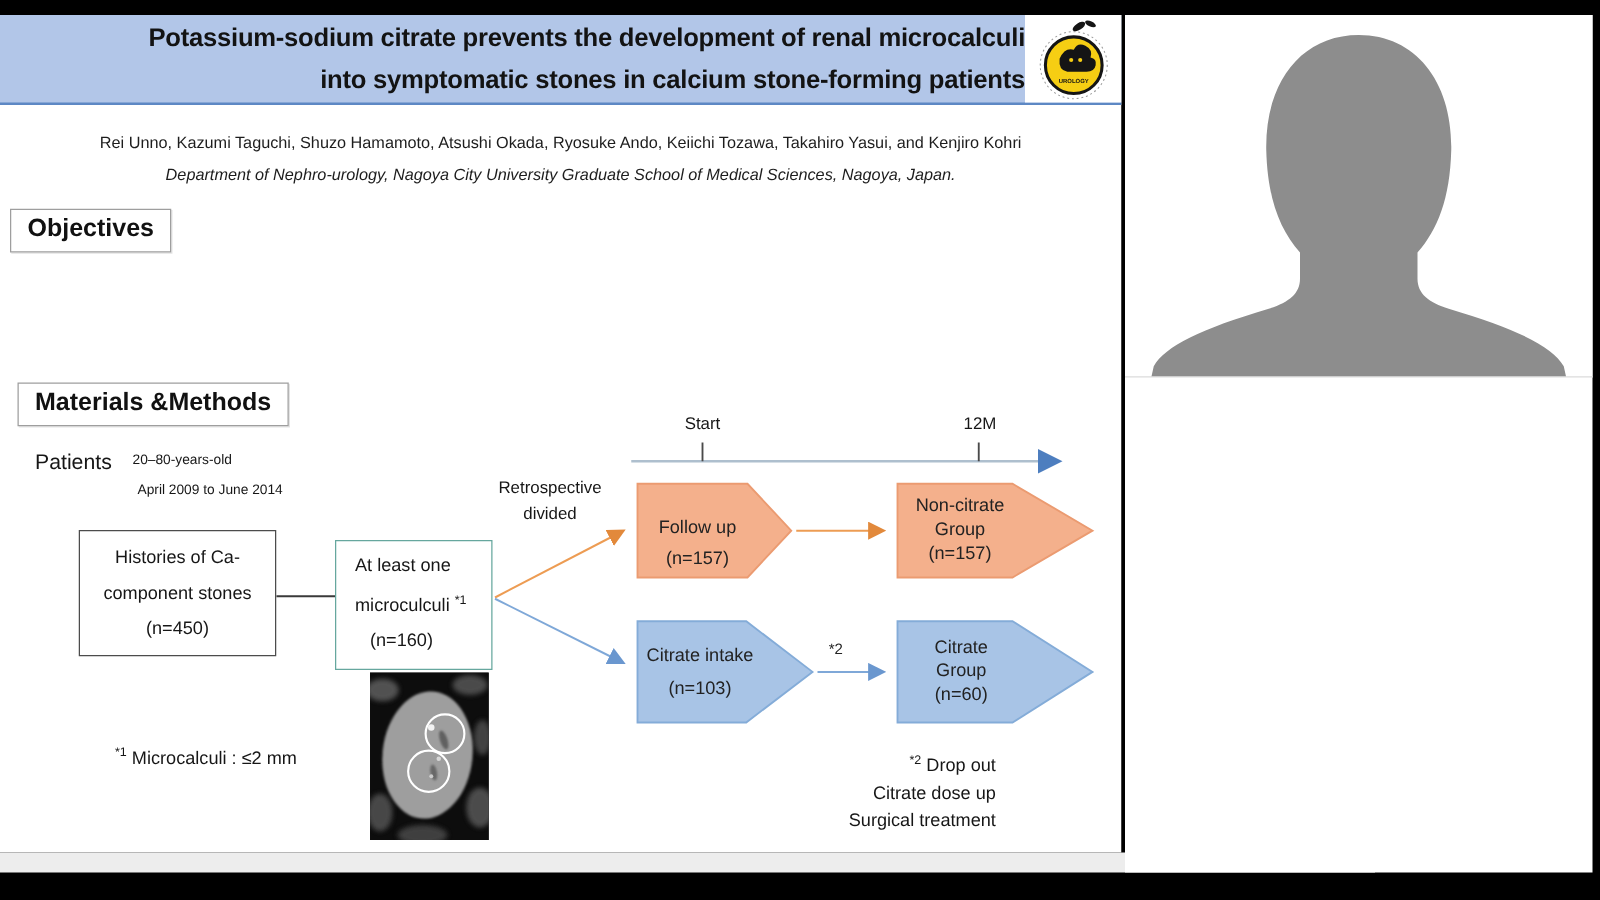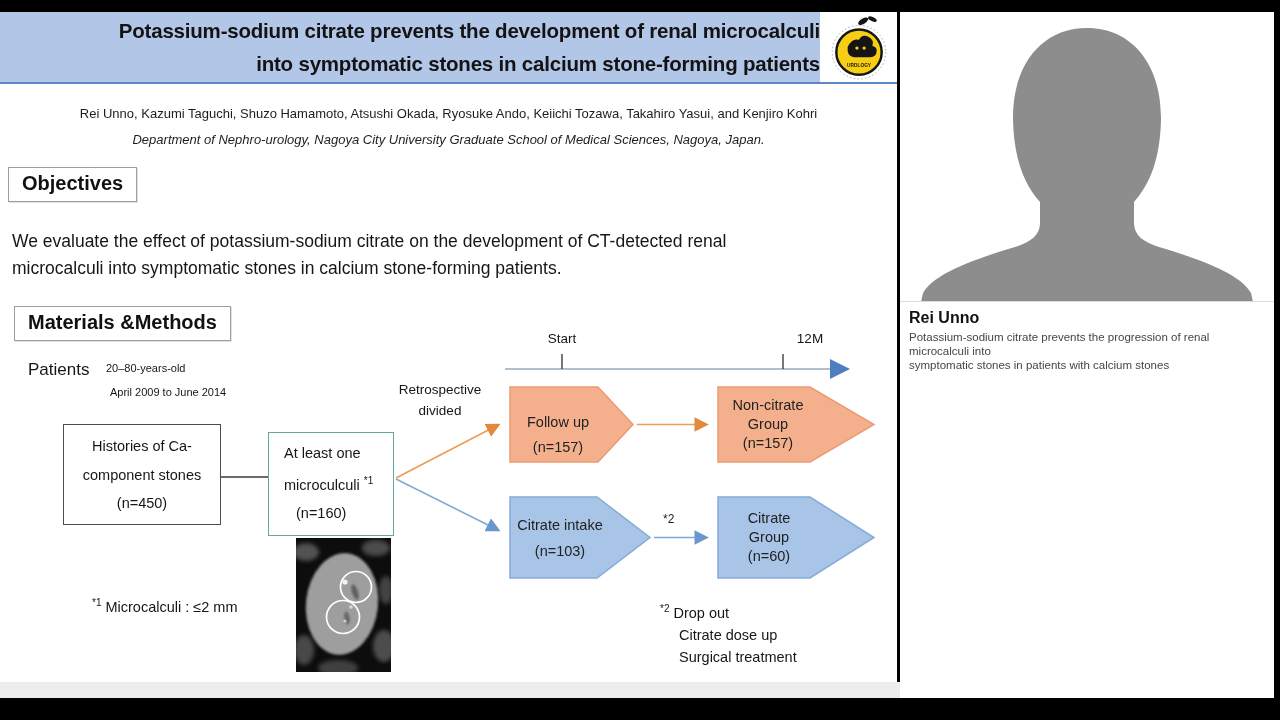--- a/index.html
+++ b/index.html
@@ -33,21 +33,21 @@
 
   .patients-label { position:absolute; left:28px; top:348px; font-size:17px; color:#161616; }
   .patients-age   { position:absolute; left:106px; top:350px; font-size:11px; color:#161616; }
   .patients-period{ position:absolute; left:110px; top:374px; font-size:11px; color:#161616; }
 
   .retrospective { position:absolute; left:383px; top:367px; width:114px; text-align:center;
                    font-size:13.5px; line-height:21px; color:#161616; }
   .retrospective span { display:block; }
 
   .tl-label { position:absolute; width:60px; text-align:center; font-size:13.5px; color:#161616; top:319px; }
-  .tl-start { left:532px; } .tl-12m { left:780px; }
+  .tl-start { left:532px; } .tl-12m { left:754px; }
 
   .diagram-svg { position:absolute; left:0; top:0; width:897px; height:670px; }
 
   .flow-box { position:absolute; background:#fff; color:#161616; font-size:14.5px; }
   .histories-box { left:63px; top:412px; width:158px; height:101px; border:1.5px solid #4c4c4c;
                    display:flex; flex-direction:column; justify-content:space-evenly;
                    text-align:center; }
   .micro-box { left:268px; top:420px; width:126px; height:104px; border:1.5px solid #66a79e;
                padding:6px 0 0 15px; line-height:28px; }
   .micro-box .nline { margin-left:12px; }
@@ -58,21 +58,21 @@
   .pt-followup { left:510px; top:375px; width:96px; height:94px; gap:9px; }
   .pt-noncitrate { left:718px; top:375px; width:100px; height:75px; line-height:19px; }
   .pt-intake { left:510px; top:485px; width:100px; height:81px; gap:10px; }
   .pt-group { left:718px; top:485px; width:102px; height:81px; line-height:19px; }
 
   .star2 { position:absolute; left:663px; top:500px; font-size:12px; color:#222; }
 
   .ct-image { position:absolute; left:296px; top:526px; width:95px; height:134px; background:#0d0d0d; }
 
   .footnote1 { position:absolute; left:92px; top:585px; font-size:14.5px; color:#161616; }
-  .footnote2 { position:absolute; left:660px; top:586px; font-size:14.5px; line-height:22px; color:#161616; }
+  .footnote2 { position:absolute; left:660px; top:586px; font-size:14.5px; line-height:22px; color:#161616;text-align:right; }
   .footnote2 .ind { margin-left:19px; }
   .footnote2 div { white-space:nowrap; }
 
   .floor-strip { position:absolute; left:0; top:682px; width:1100px; height:16px; background:#ededed; }
 
   
   .panel { position:absolute; left:900px; top:12px; width:374px; height:686px; background:#fff; }
   .avatar-area { position:absolute; left:0; top:0; width:374px; height:290px; background:#fff;
                  border-bottom:1px solid #dcdcdc; overflow:hidden; }
   .panel-info { position:absolute; left:0; top:291px; width:374px; padding:6px 9px; }
@@ -103,24 +103,20 @@
           <circle cx="33" cy="33" r="1.6" fill="#f6ce13"></circle>
           <text x="28" y="51" font-size="4.6" font-weight="bold" text-anchor="middle" fill="#151515">UROLOGY</text>
         </svg>
       </div>
     </div>
 
     <div class="authors">Rei Unno, Kazumi Taguchi, Shuzo Hamamoto, Atsushi Okada, Ryosuke Ando, Keiichi Tozawa, Takahiro Yasui, and Kenjiro Kohri</div>
     <div class="affiliation">Department of Nephro-urology, Nagoya City University Graduate School of Medical Sciences, Nagoya, Japan.</div>
 
     <div class="sec-box objectives-box">Objectives</div>
-    <div class="objectives-body">
-      <span>We evaluate the effect of potassium-sodium citrate on the development of CT-detected renal</span>
-      <span>microcalculi into symptomatic stones in calcium stone-forming patients.</span>
-    </div>
 
     <div class="sec-box methods-box">Materials &amp;Methods</div>
 
     <div class="patients-label">Patients</div>
     <div class="patients-age">20–80-years-old</div>
     <div class="patients-period">April 2009 to June 2014</div>
 
     <div class="retrospective">
       <span>Retrospective</span>
       <span>divided</span>
@@ -236,22 +232,15 @@
 
   <div class="panel">
     <div class="avatar-area">
       <svg width="374" height="290" viewBox="0 0 374 290">
         <path fill="#8d8d8d" d="M187,16 C233,16 262,54 261,108 C260,147 250,172 234,190
           L234,211 C234,223 243,230 259,235 C313,251 342,265 351,281 L353,290
           L21,290 L23,281 C32,265 61,251 115,235 C131,230 140,223 140,211
           L140,190 C124,172 114,147 113,108 C112,54 141,16 187,16 Z"></path>
       </svg>
     </div>
-    <div class="panel-info">
-      <div class="presenter-name">Rei Unno</div>
-      <div class="presenter-desc">
-        <span>Potassium-sodium citrate prevents the progression of renal microcalculi into</span>
-        <span>symptomatic stones in patients with calcium stones</span>
-      </div>
-    </div>
   </div>
 
 </div>
 
 </body></html>

